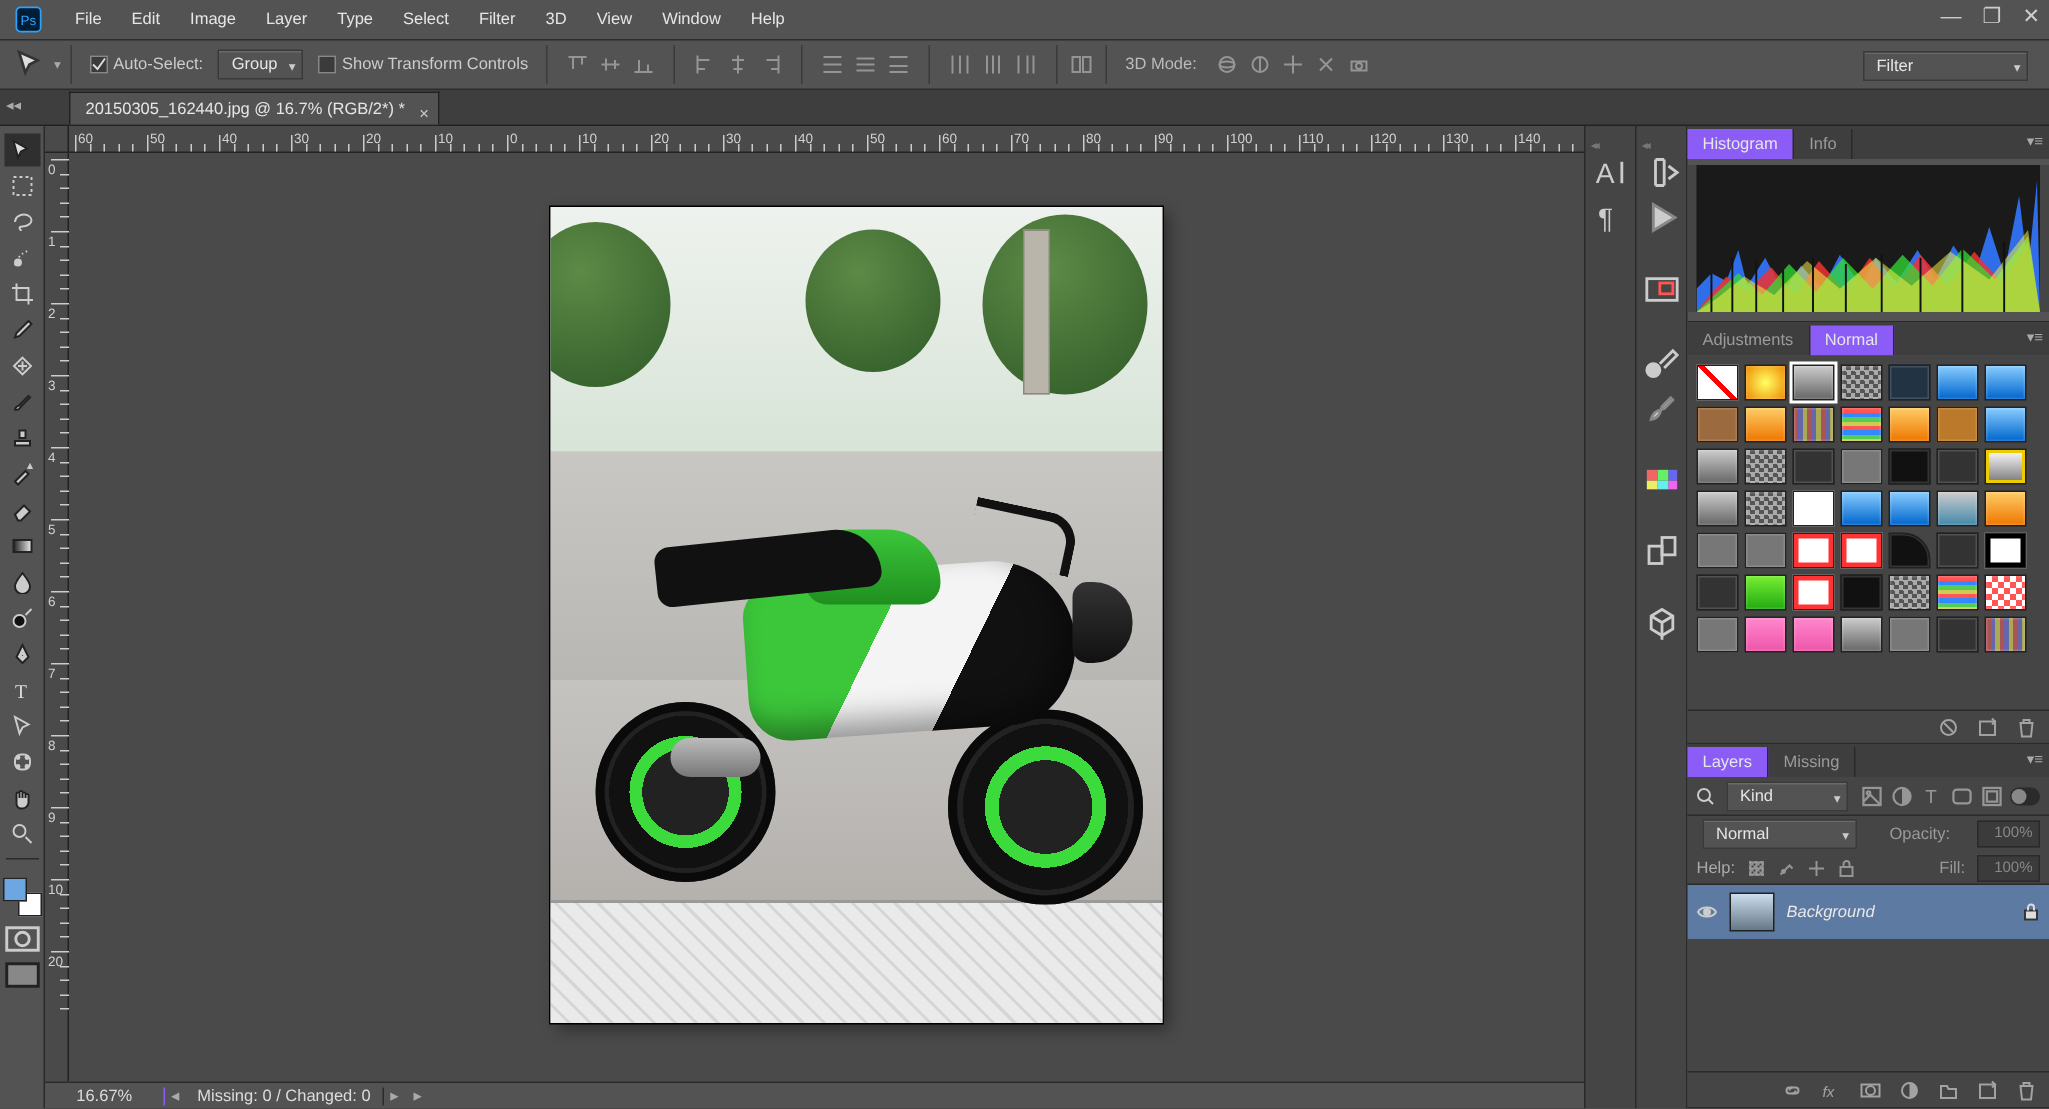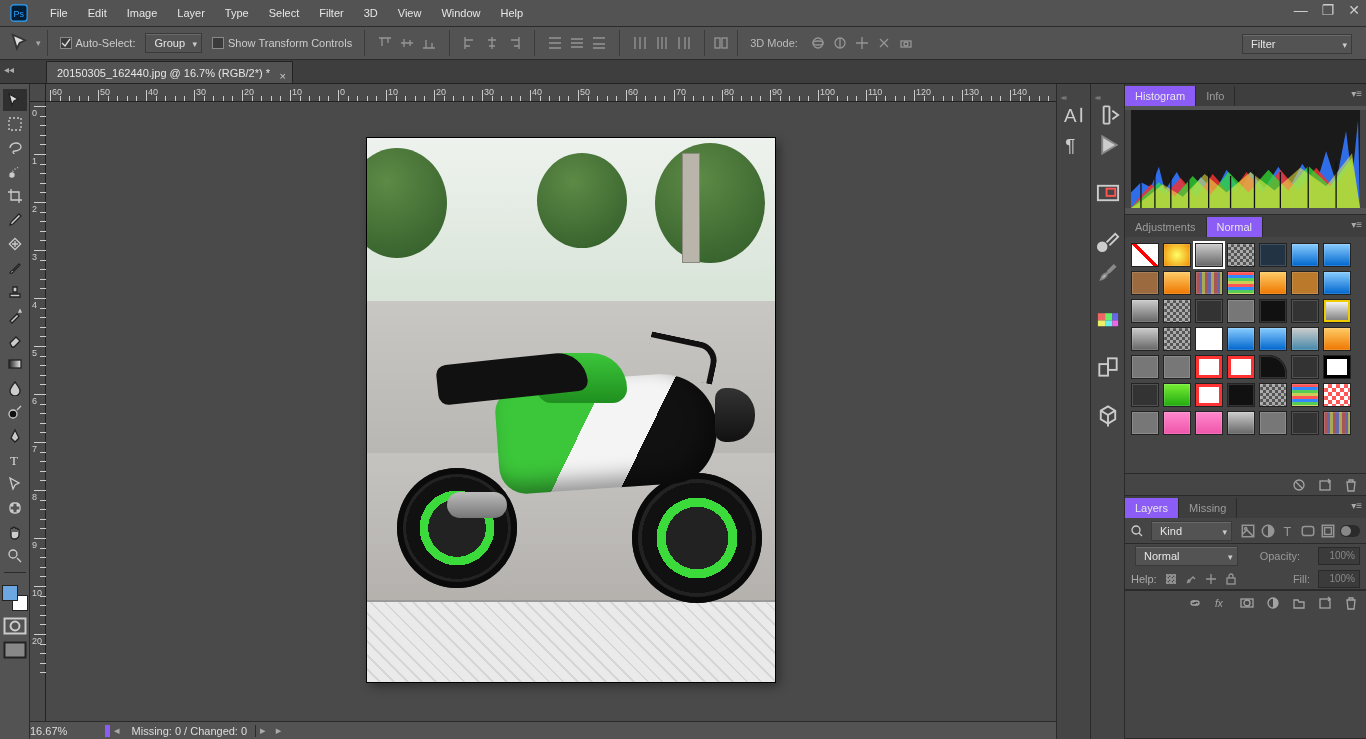--- a/index.html
+++ b/index.html
@@ -78,21 +78,21 @@
   .fairing { position:absolute; left:90px; top:30px; width:220px; height:110px; background:linear-gradient(120deg,#3cc63a 0 40%, #f4f4f4 40% 65%, #111 65% 100%); border-radius:40px 60px 50px 30px / 30px 60px 60px 30px; transform:rotate(-4deg); box-shadow:inset -10px -10px 20px rgba(0,0,0,.4);}
   .seat { position:absolute; left:30px; top:10px; width:150px; height:40px; background:#111; border-radius:10px 30px 10px 10px; transform:rotate(-6deg);}
   .tank { position:absolute; left:130px; top:5px; width:90px; height:50px; background:linear-gradient(#3cc63a,#1f8f1f); border-radius:40px 50px 20px 20px;}
   .stand { position:absolute; left:20px; bottom:-30px; width:70px; height:90px; border:4px solid #c9c9c9; border-top:none; border-radius:0 0 20px 20px; transform:skewX(-12deg);}
   .exhaust{position:absolute; left:40px; bottom:30px; width:60px; height:26px; background:linear-gradient(#bbb,#777); border-radius:14px;}
   .bars{position:absolute; right:30px; top:-10px; width:70px; height:40px; border-top:6px solid #111; border-right:6px solid #111; border-radius:0 20px 0 0; transform:rotate(12deg);}
   .headlight{position:absolute; right:-8px; top:40px; width:40px; height:54px; background:linear-gradient(#333,#111); border-radius:10px 26px 26px 10px;}
 
   
   .statusbar { position:absolute; left:0; right:0; bottom:0; height:18px; background:#535353; border-top:1px solid #2a2a2a; display:flex; align-items:center; font-size:11px; color:#ddd; z-index:5;}
-  .statusbar .zoom { width:80px; text-align:left; border-right:5px solid #8b5cf6;}
+  .statusbar .zoom { width:80px; text-align:center; border-right:1px solid #8b5cf6;}
   .statusbar .sync { padding:0 8px; border-right:1px solid #2a2a2a;}
 
   
   .dock-col { width:34px; background:#454545; border-left:1px solid #2a2a2a; display:flex; flex-direction:column; align-items:center; padding-top:6px; }
   .dock-col .grip{ width:26px; height:6px; margin-bottom:4px; }
   .dock-col .grip::before{content:"◂◂"; font-size:8px; color:#777; letter-spacing:-2px;}
   .dock-icon { width:26px; height:26px; margin:2px 0; display:flex; align-items:center; justify-content:center; color:#ccc; }
   .dock-gap { height:18px; }
 
   
@@ -939,20 +939,34 @@
           <span class="lock-icon"><svg viewBox="0 0 12 12">
                 <path d="M6 1v10M1 6h10"></path>
               </svg></span>
           <span class="lock-icon"><svg viewBox="0 0 12 12">
                 <rect x="2" y="5" width="8" height="6"></rect>
                 <path d="M4 5V3a2 2 0 014 0v2"></path>
               </svg></span>
           <span style="margin-left:auto;color:#999">Fill:</span>
           <div class="small-input">100%</div>
         </div>
+        <div class="layers-list">
+          <div class="layer-row">
+            <span class="eye"><svg viewBox="0 0 14 14">
+                  <path d="M1 7c2-4 10-4 12 0-2 4-10 4-12 0z"></path>
+                  <circle cx="7" cy="7" r="2" fill="#ccc"></circle>
+                </svg></span>
+            <div class="thumb"></div>
+            <span>Background</span>
+            <span class="lock"><svg viewBox="0 0 12 12">
+                  <rect x="2" y="5" width="8" height="6" fill="#ddd" stroke="#333"></rect>
+                  <path d="M4 5V3a2 2 0 014 0v2" stroke="#ddd"></path>
+                </svg></span>
+          </div>
+        </div>
         <div class="layers-footer">
           <span class="footer-icon"><svg viewBox="0 0 14 14">
                 <path d="M5 7a2 2 0 012-2h2a2 2 0 010 4H7"></path>
                 <path d="M9 7a2 2 0 01-2 2H5a2 2 0 010-4h2"></path>
               </svg></span>
           <span class="footer-icon"><svg viewBox="0 0 14 14">
                 <text x="1" y="11" font-size="10" fill="#ccc" stroke="none" font-style="italic">fx</text>
               </svg></span>
           <span class="footer-icon"><svg viewBox="0 0 14 14">
                 <rect x="1" y="3" width="12" height="8"></rect>

